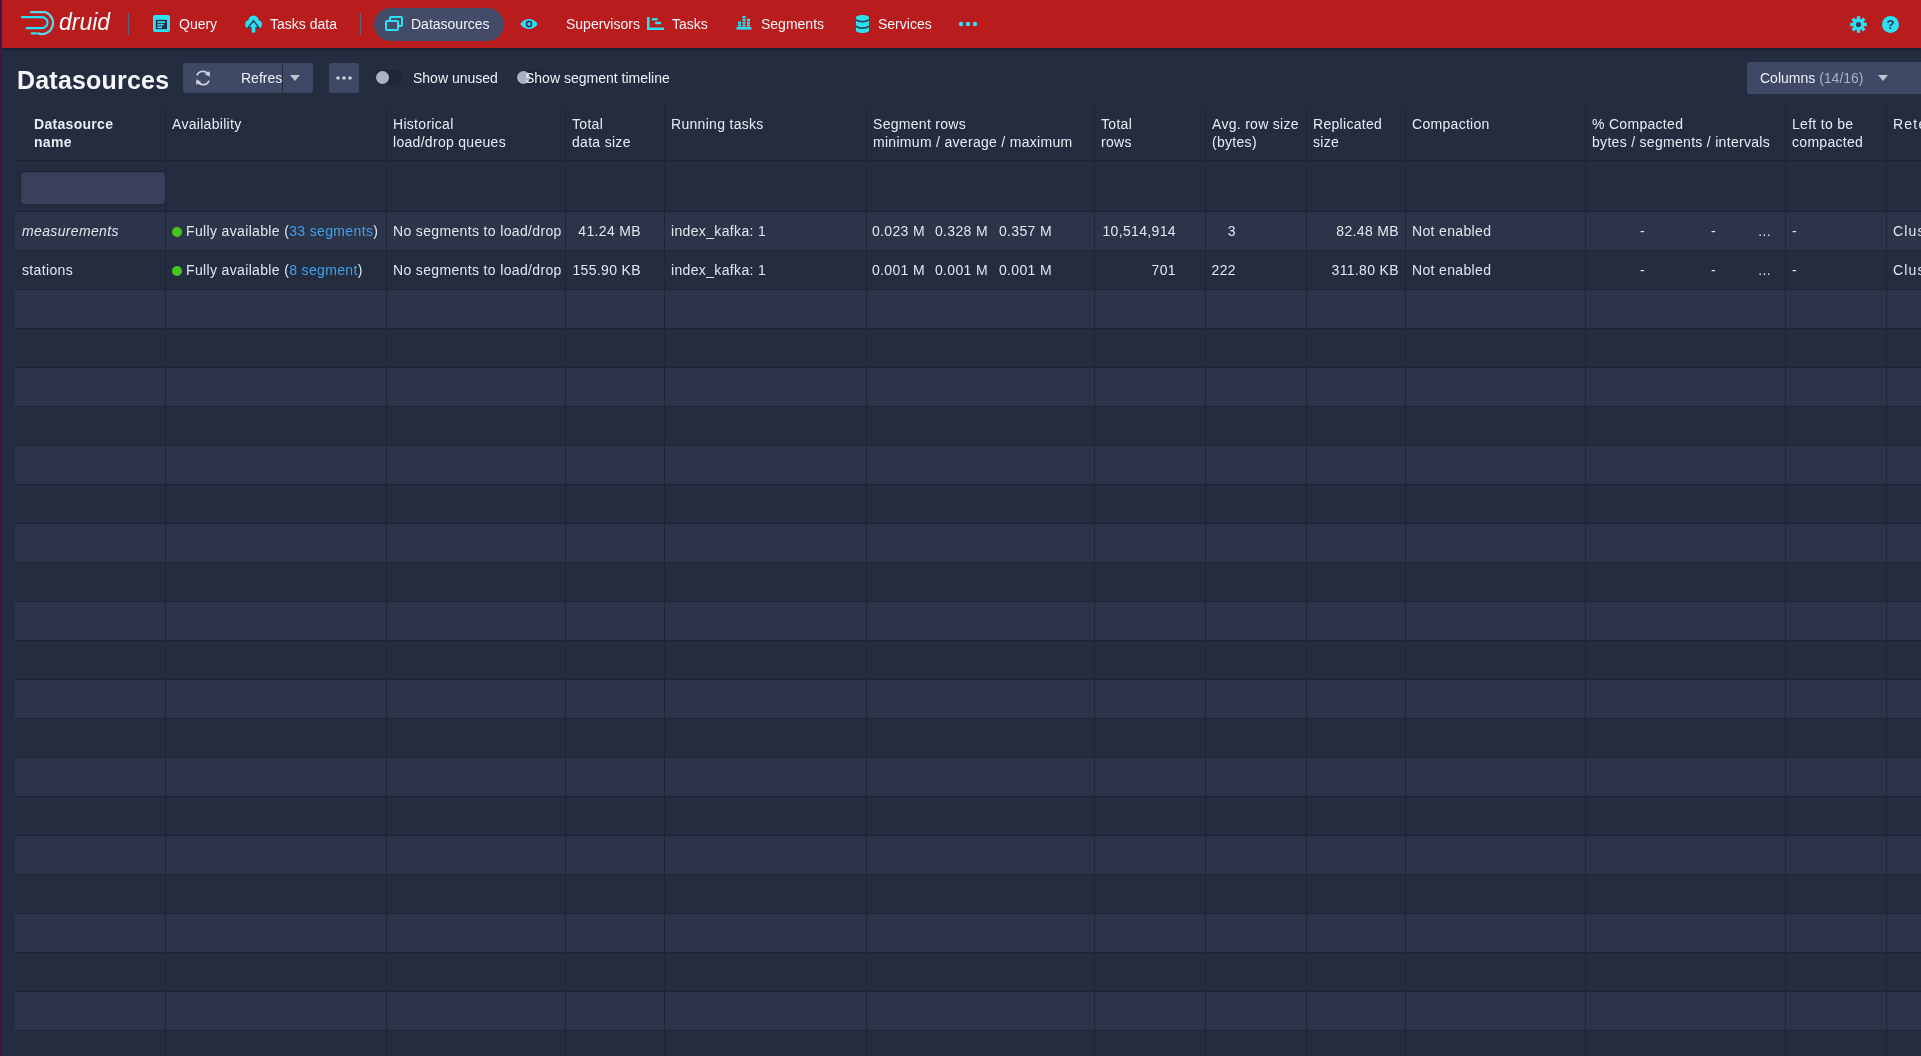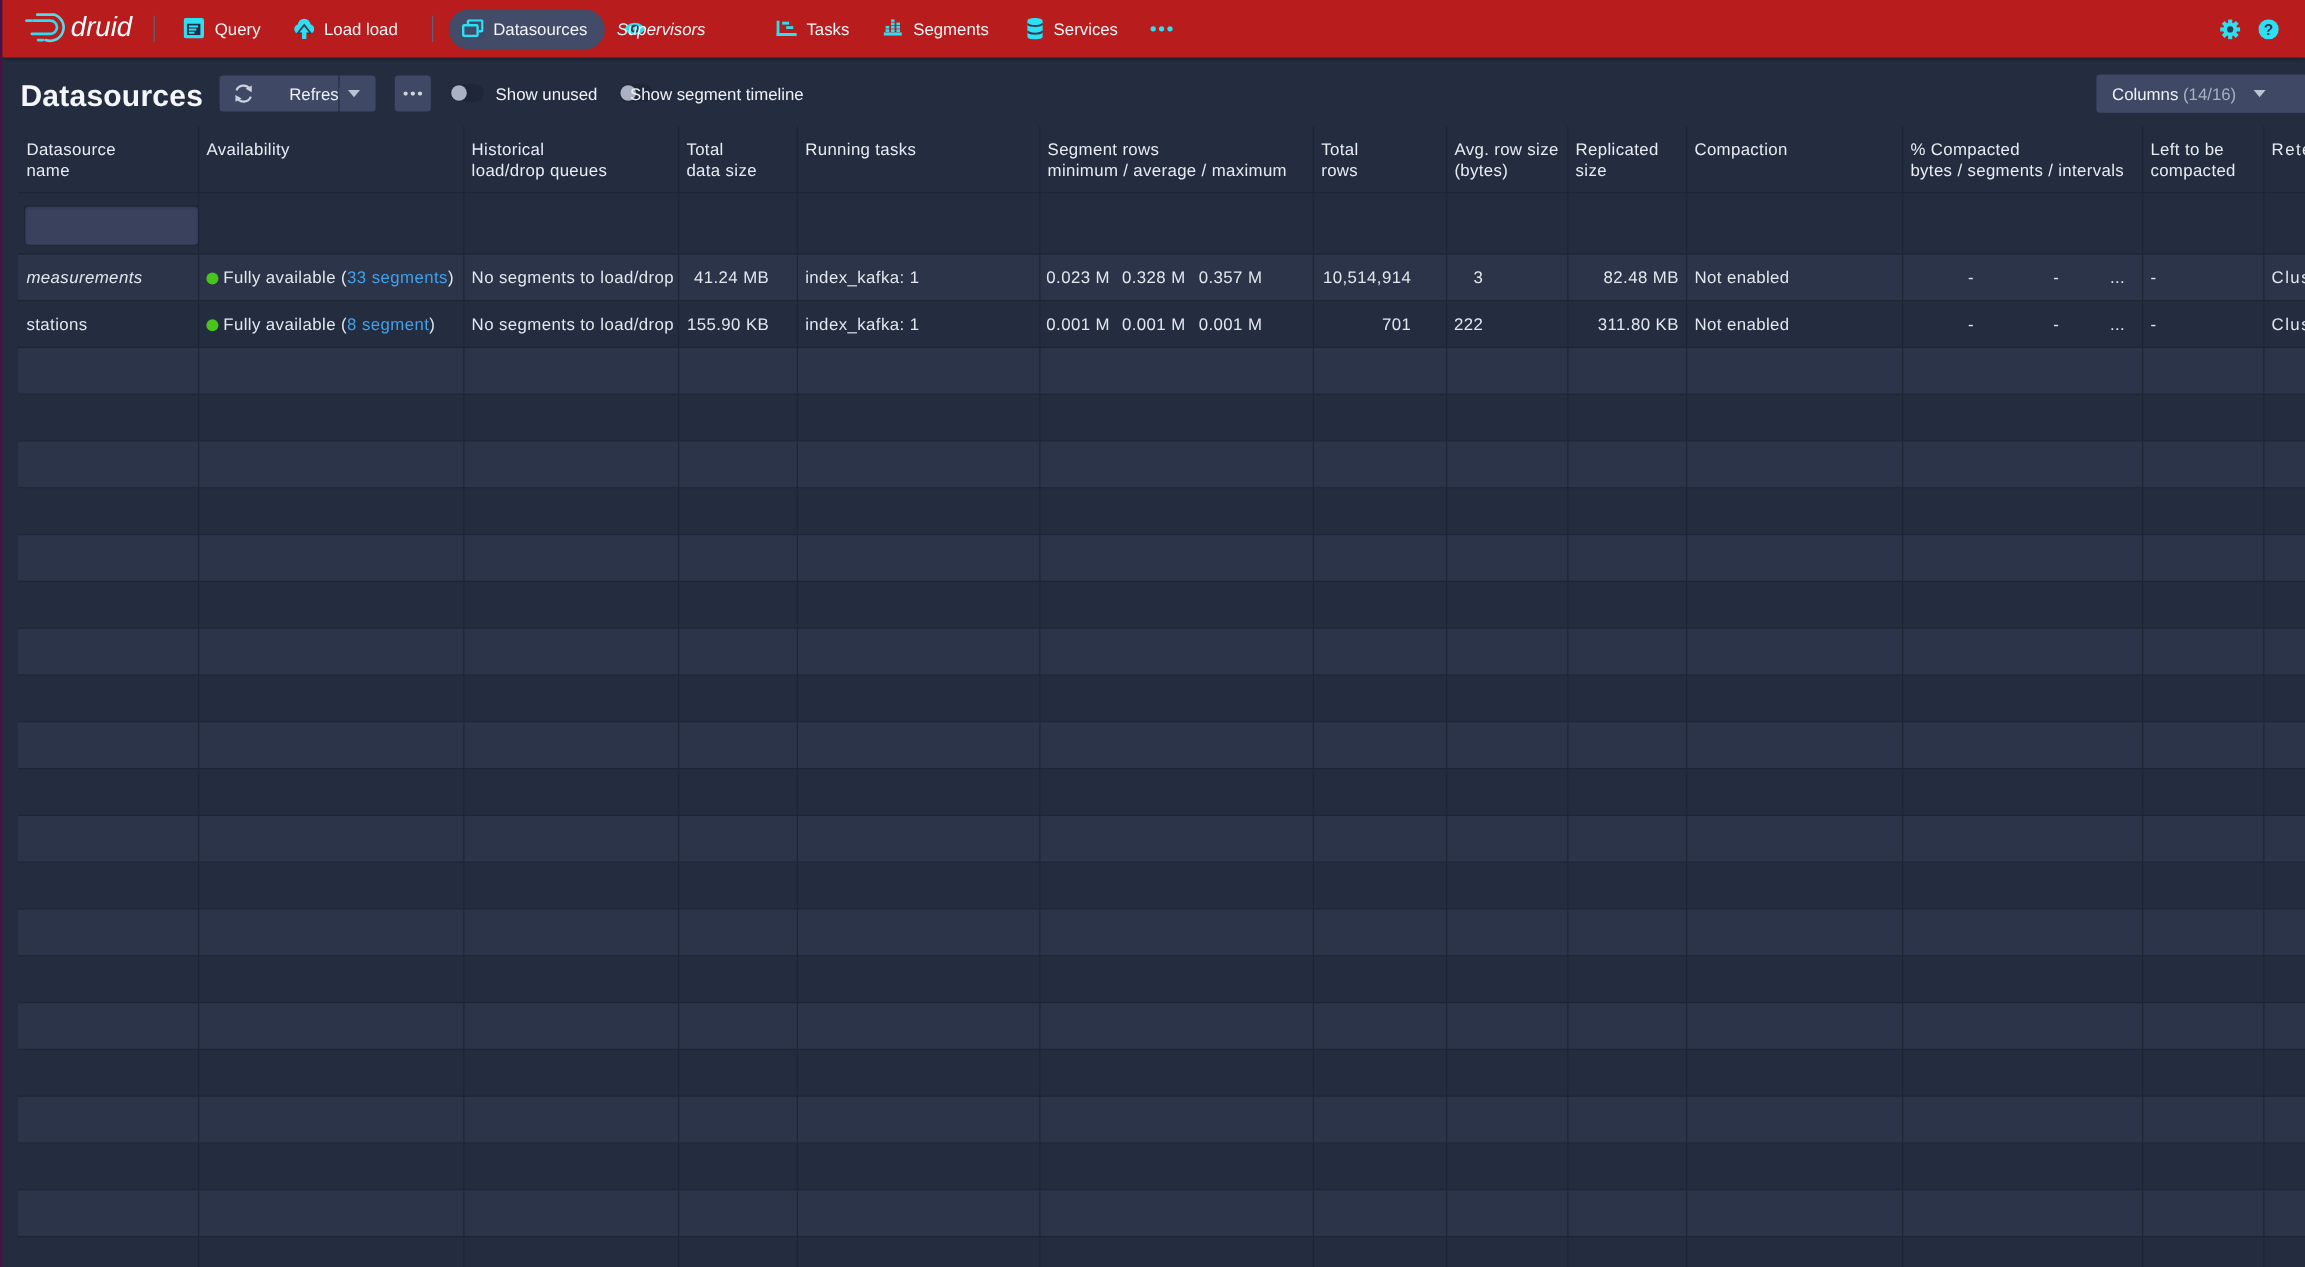--- a/index.html
+++ b/index.html
@@ -72,36 +72,36 @@
     <svg class="nav-icon" style="left:245px; top:14px;" width="17" height="19" viewBox="0 0 17 19">
       <g fill="#2ce0f4">
         <circle cx="4.2" cy="10.2" r="4"></circle>
         <circle cx="8.5" cy="6.8" r="5.2"></circle>
         <circle cx="13" cy="10.2" r="3.9"></circle>
         <rect x="4" y="9" width="9.2" height="5.2"></rect>
       </g>
       <path d="M 8.5,5.6 L 14.4,13 L 14.4,14.4 L 2.6,14.4 L 2.6,13 Z" fill="#333b55"></path>
       <path d="M 8.5,8 L 12.6,13 L 10.3,13 L 10.3,18.6 L 6.7,18.6 L 6.7,13 L 4.4,13 Z" fill="#2ce0f4"></path>
     </svg>
-    <span class="nav-item" style="left:270px;">Load load</span>
+    <span class="nav-item" style="left:270px;">Tasks data</span>
 
     <svg class="nav-icon" style="left:385px;" width="18" height="15" viewBox="0 0 18 15">
       <g fill="none" stroke="#2ce0f4" stroke-width="2">
         <path d="M 5,4 V 2 A 1,1 0 0 1 6,1 H 16 A 1,1 0 0 1 17,2 V 9 A 1,1 0 0 1 16,10 H 14"></path>
         <rect x="1" y="5" width="12" height="9" rx="1"></rect>
       </g>
     </svg>
     <span class="nav-item" style="left:411px;">Datasources</span>
 
     <svg class="nav-icon" style="left:520px;" width="18" height="16" viewBox="0 0 18 16">
       <path d="M 9,3 C 5,3 1.8,5.5 0.4,8 C 1.8,10.5 5,13 9,13 C 13,13 16.2,10.5 17.6,8 C 16.2,5.5 13,3 9,3 Z" fill="#2ce0f4"></path>
       <circle cx="9" cy="8" r="3.4" fill="#333b55"></circle>
       <circle cx="9" cy="8" r="1.7" fill="#2ce0f4"></circle>
     </svg>
-    <span class="nav-item" style="left:514px;font-style:italic;">Supervisors</span>
+    <span class="nav-item" style="left:566px;">Supervisors</span>
 
     <svg class="nav-icon" style="left:647px; top:17px;" width="17" height="13" viewBox="0 0 17 13">
       <g fill="#2ce0f4">
         <rect x="0" y="0" width="2.5" height="13"></rect>
         <rect x="0" y="10.5" width="17" height="2.5"></rect>
         <rect x="4.8" y="1.1" width="5.8" height="2.4"></rect>
         <rect x="8.2" y="4.8" width="5.8" height="2.4"></rect>
       </g>
     </svg>
     <span class="nav-item" style="left:672px;">Tasks</span>
@@ -185,21 +185,21 @@
   <div class="toggle" style="left:375px;">
       <div class="knob"></div>
     </div>
   <div class="lbl" style="left:413px;">Show unused</div>
   <div class="toggle" style="left:516px;">
       <div class="knob"></div>
     </div>
   <div class="lbl" style="left:525px;">Show segment timeline</div>
 
   <div id="thead">
-    <div class="th" style="left:0px;">Datasource<br>name</div>
+    <div class="th" style="left:12px;font-weight:bold;">Datasource<br>name</div>
     <div class="th" style="left:150px;">Availability</div>
     <div class="th" style="left:371px;">Historical<br>load/drop queues</div>
     <div class="th" style="left:550px;">Total<br>data size</div>
     <div class="th" style="left:649px;">Running tasks</div>
     <div class="th" style="left:851px;">Segment rows<br>minimum / average / maximum</div>
     <div class="th" style="left:1079px;">Total<br>rows</div>
     <div class="th" style="left:1190px;">Avg. row size<br>(bytes)</div>
     <div class="th" style="left:1291px;">Replicated<br>size</div>
     <div class="th" style="left:1390px;">Compaction</div>
     <div class="th" style="left:1570px;">% Compacted<br>bytes / segments / intervals</div>

